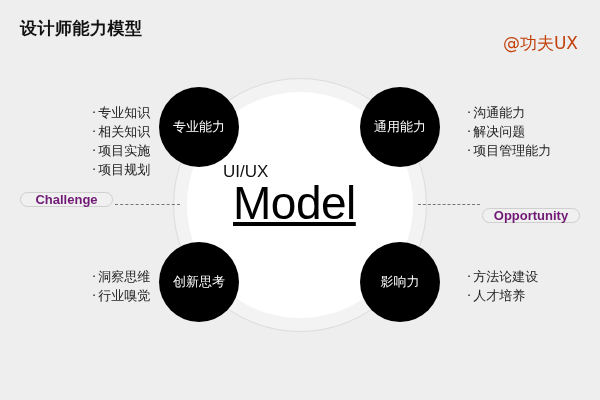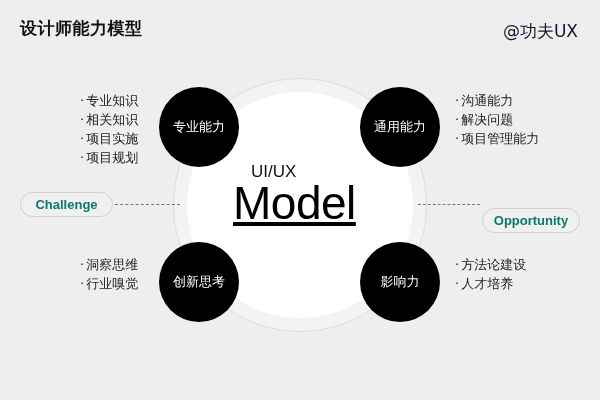--- a/index.html
+++ b/index.html
@@ -1,30 +1,30 @@
 <!DOCTYPE html>
 <html><head>
 <meta charset="utf-8">
 <style>
   html, body { margin:0; padding:0; }
   body { width:600px; height:400px; background:#eeeeee; position:relative; overflow:hidden;
          font-family:"DejaVu Sans","Liberation Sans",sans-serif; color:#111; }
   .title { position:absolute; left:20px; top:17px; font-size:17px; font-weight:bold; color:#111; letter-spacing:0.5px; }
-  .brand { position:absolute; right:22px; top:20px; font-size:17px; color:#0f172a; }
+  .brand { position:absolute; right:22px; top:32px; font-size:17px; color:#c2410c; }
   .ring { position:absolute; left:173px; top:78px; width:254px; height:254px; border-radius:50%;
           background:#f3f3f3; border:1px solid #dcdcdc; box-sizing:border-box; }
   .core { position:absolute; left:187px; top:92px; width:226px; height:226px; border-radius:50%; background:#ffffff; }
-  .sub { position:absolute; left:251px; top:162px; font-size:17px; color:#111; font-family:"Liberation Sans",sans-serif; }
+  .sub { position:absolute; left:223px; top:162px; font-size:17px; color:#111; font-family:"Liberation Sans",sans-serif; }
   .main { position:absolute; left:233px; top:176px; font-size:46px; color:#000; font-family:"Liberation Sans",sans-serif; letter-spacing:-0.5px;text-decoration:underline; }
   .node { position:absolute; width:80px; height:80px; border-radius:50%; background:#000; color:#fff;
           display:flex; align-items:center; justify-content:center; font-size:13px; font-weight:normal; }
-  .list { position:absolute; font-size:13px; line-height:19px; color:#222; margin:0; padding:0; list-style:none; }
+  .list { position:absolute; font-size:13px; line-height:19px; color:#222; margin:12px; padding:0; list-style:none; }
   .list li::before { content:"·"; margin-right:2px; }
-  .pill { position:absolute; height:25px; border:1px solid #cfcfcf; border-radius:13px; background:#f0f0f0;
-          display:flex; align-items:center; justify-content:center; font-size:13px; color:#0f766e; box-sizing:border-box;
+  .pill { position:absolute; height:15px; border:1px solid #cfcfcf; border-radius:13px; background:#f0f0f0;
+          display:flex; align-items:center; justify-content:center; font-size:13px; color:#701a75; box-sizing:border-box;
           font-family:"Liberation Sans",sans-serif; font-weight:bold; }
   .dash { position:absolute; top:204px; height:0; border-top:1.5px dashed #777; }
 </style>
 </head>
 <body>
 
 <div class="title">设计师能力模型</div>
 <div class="brand">@功夫UX</div>
 
 <div class="ring"></div>

